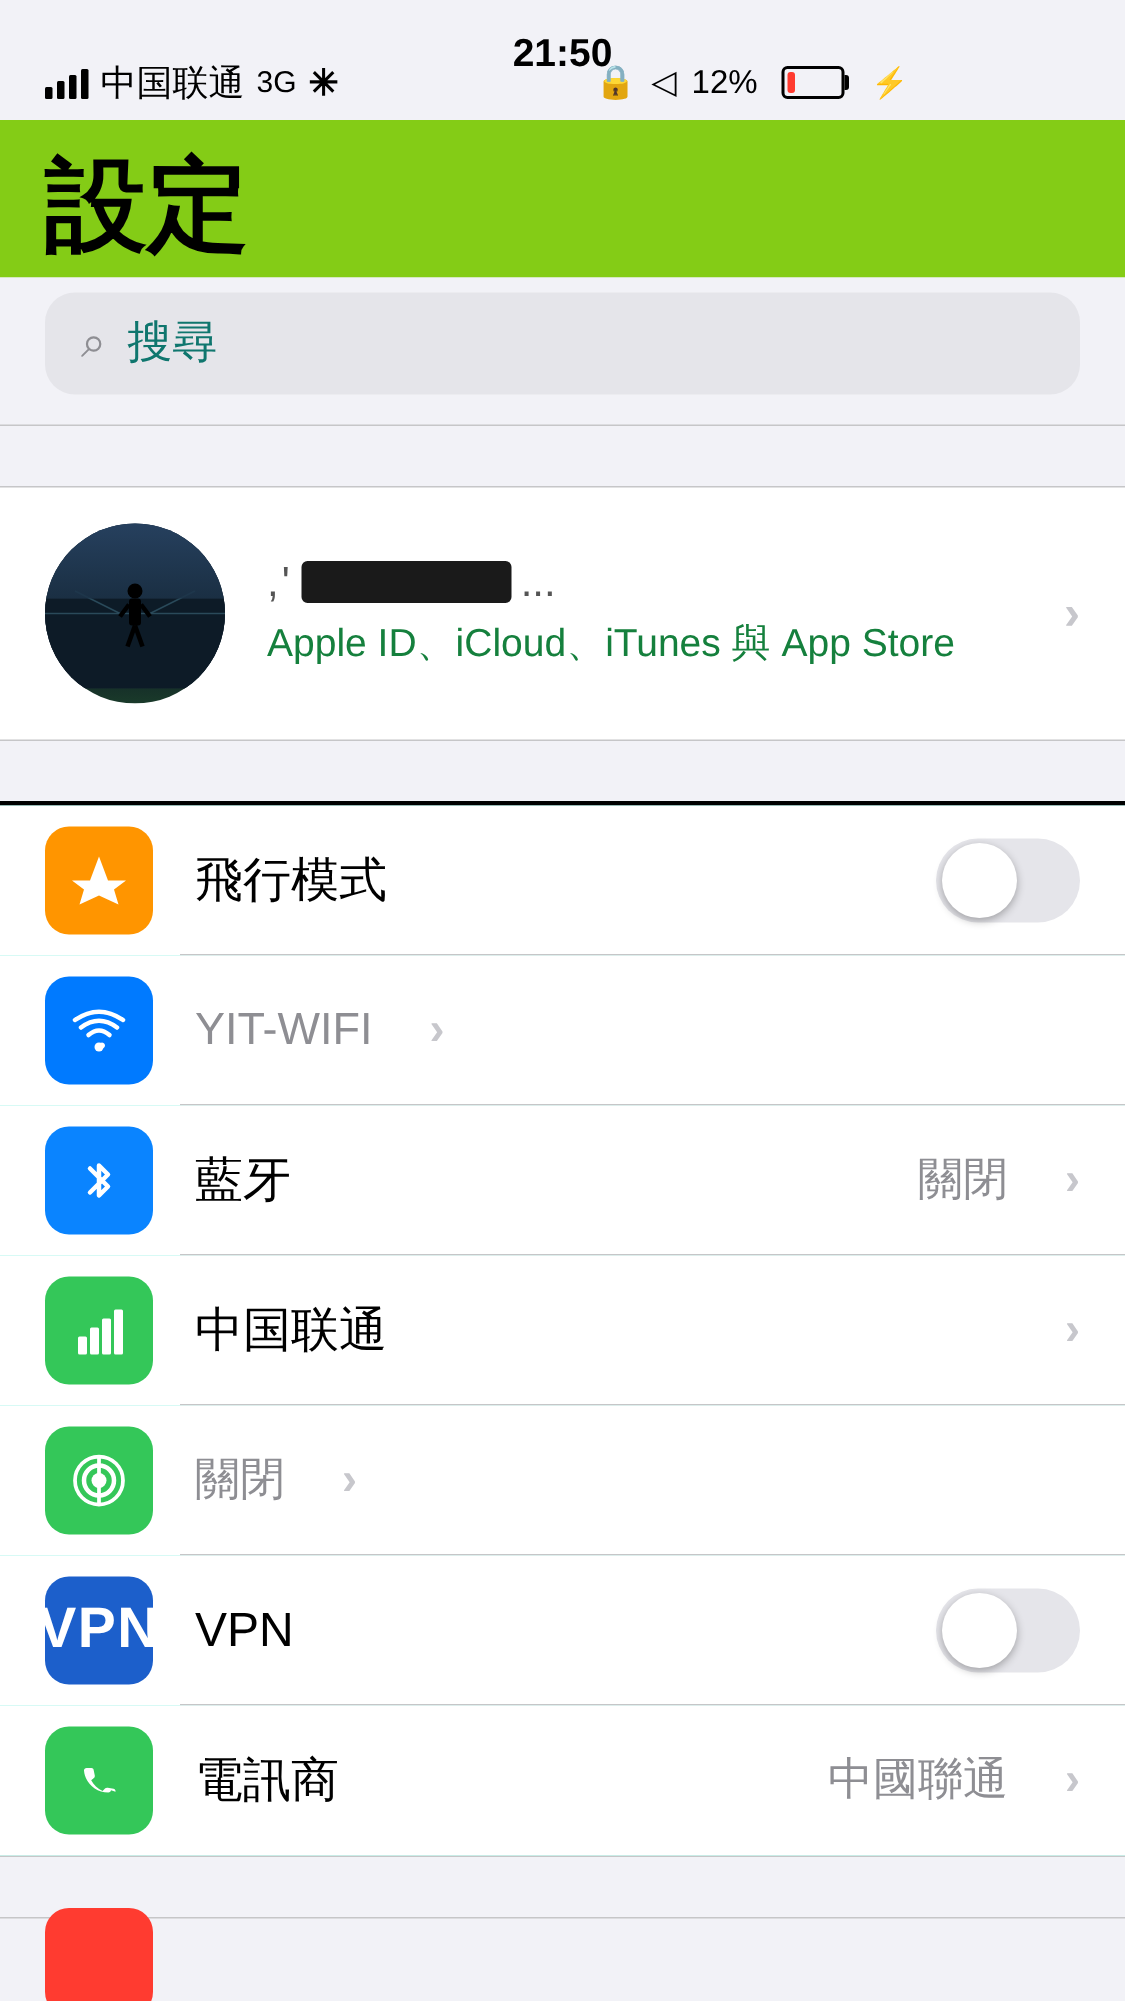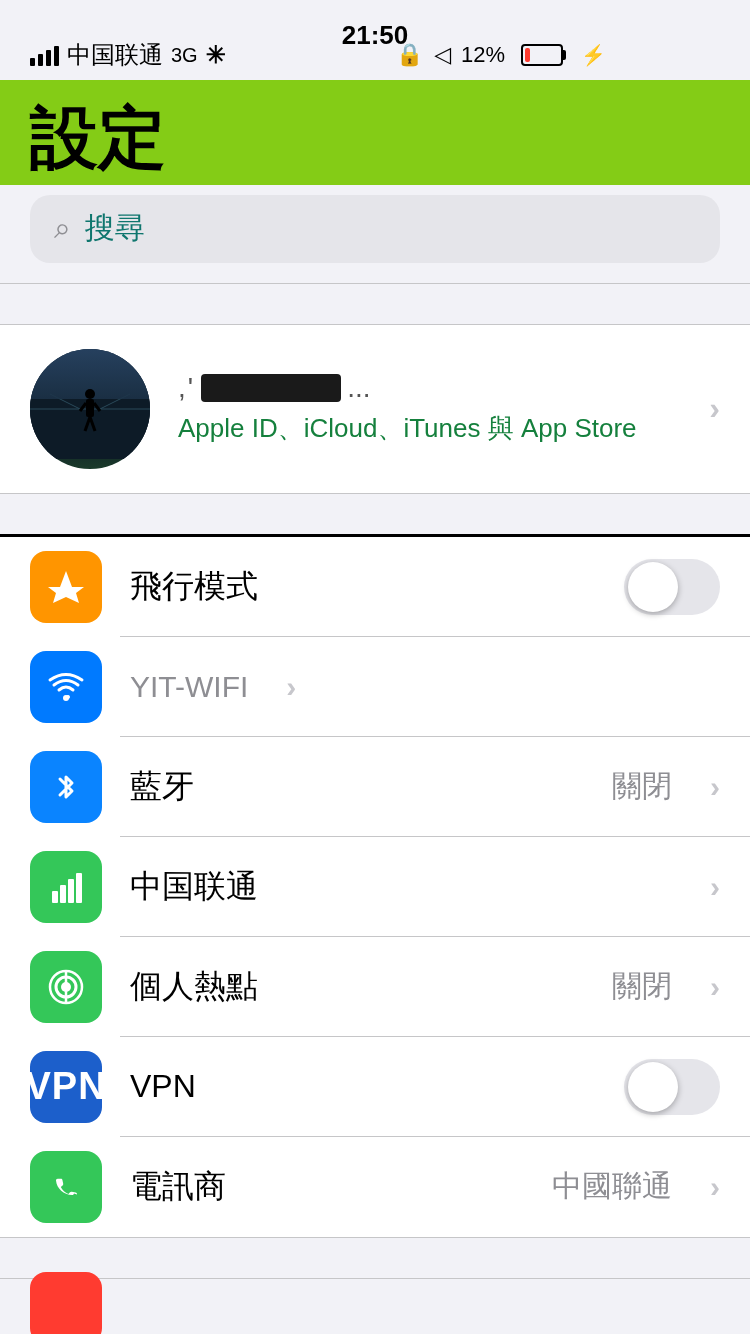--- a/index.html
+++ b/index.html
@@ -482,21 +482,20 @@
 
   <div class="settings-item">
     <div class="icon-wrap icon-green">
       <svg width="40" height="40" viewBox="0 0 40 40">
         <circle cx="20" cy="20" r="5" fill="white"></circle>
         <circle cx="20" cy="20" r="10" stroke="white" stroke-width="3" fill="none"></circle>
         <circle cx="20" cy="20" r="16" stroke="white" stroke-width="2.5" fill="none"></circle>
         <line x1="20" y1="4" x2="20" y2="36" stroke="white" stroke-width="2.5"></line>
       </svg>
     </div>
-    <span class="item-label">個人熱點</span>
     <span class="item-value">關閉</span>
     <span class="item-chevron">›</span>
   </div>
 
   <div class="settings-item">
     <div class="icon-wrap icon-vpn">
       <span class="vpn-label-text">VPN</span>
     </div>
     <span class="item-label">VPN</span>
     <div class="toggle-switch off">

